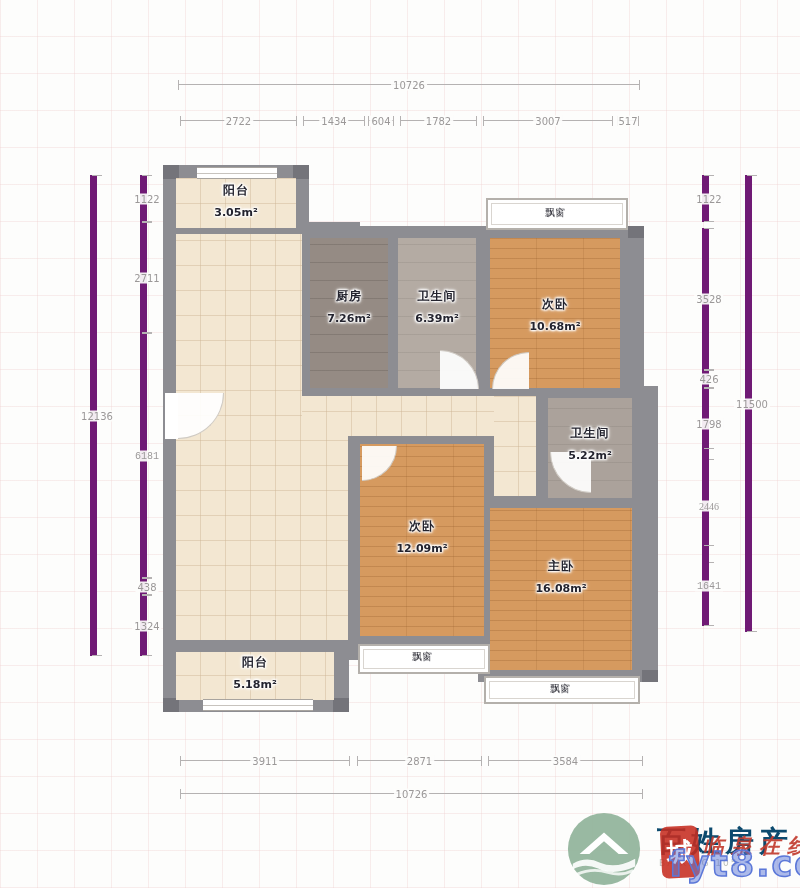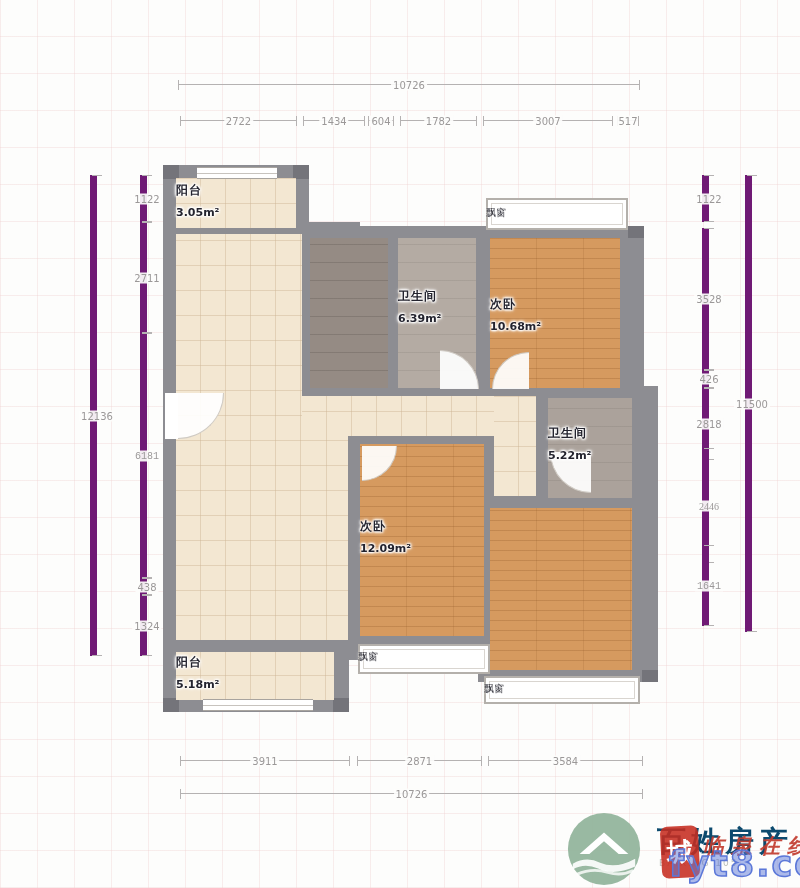--- a/index.html
+++ b/index.html
@@ -29,25 +29,25 @@
     background-image:repeating-linear-gradient(0deg, transparent 0 17px, rgba(80,74,70,.12) 17px 18px);}
   .floor-bath2{background-color:#aba29b;
     background-image:repeating-linear-gradient(0deg, transparent 0 17px, rgba(80,74,70,.12) 17px 18px);}
   
   .bay{position:absolute;background:#fff;border:2px solid #b4b0ab;box-shadow:inset 0 0 0 3px #fff, inset 0 0 0 4px #d9d5d0;z-index:3;}
   .winband{position:absolute;background:#fff;border-top:1px solid #a8a49f;border-bottom:1px solid #a8a49f;z-index:4;
     background-image:linear-gradient(0deg, transparent 45%, #c7c3be 45%, #c7c3be 55%, transparent 55%);}
   .door{position:absolute;background:rgba(255,255,255,.92);border:1px solid #cfcac3;z-index:4;}
   .doorgap{position:absolute;background:#fff;z-index:4;}
   
-  .room-label{position:absolute;color:#23232e;z-index:5;
+  .room-label{position:absolute;text-align:center;color:#23232e;z-index:5;
     text-shadow:-1px -1px 2px #fff,1px -1px 2px #fff,-1px 1px 2px #fff,1px 1px 2px #fff,0 0 5px #fff;}
   .room-label .rname{display:block;font-size:12px;font-weight:bold;letter-spacing:1px;}
   .room-label .rarea{display:block;font-size:11px;font-weight:600;margin-top:7px;}
-  .bay-label{position:absolute;text-align:left;font-size:10px;color:#33333c;z-index:5;
+  .bay-label{position:absolute;text-align:center;font-size:10px;color:#33333c;z-index:5;
     text-shadow:0 0 3px #fff;}
   
   .dimh{position:absolute;height:0;border-top:1px solid #b5b2b2;z-index:1;}
   .dimh::before,.dimh::after{content:"";position:absolute;top:-5px;width:1px;height:10px;background:#b5b2b2;}
   .dimh::before{left:0;} .dimh::after{right:0;}
   .dimv{position:absolute;width:0;border-left:7px solid #701a75;z-index:1;}
   .dimv::before,.dimv::after{content:"";position:absolute;left:-5px;width:10px;height:1px;background:#b5b2b2;}
   .dimv::before{top:0;} .dimv::after{bottom:0;}
   .dlab{position:absolute;left:50%;top:50%;transform:translate(-50%,-50%);
     background:rgba(253,253,252,.92);color:#9b9898;font-size:10px;line-height:11px;
@@ -127,21 +127,21 @@
   <div class="dimv" style="left:702px;top:175px;height:47px;">
       <span class="dlab">1122</span>
     </div>
   <div class="dimv" style="left:702px;top:228px;height:142px;">
       <span class="dlab">3528</span>
     </div>
   <div class="dimv" style="left:702px;top:370px;height:18px;">
       <span class="dlab">426</span>
     </div>
   <div class="dimv" style="left:702px;top:388px;height:72px;">
-      <span class="dlab">2818</span>
+      <span class="dlab">1798</span>
     </div>
   <div class="dimv" style="left:702px;top:448px;height:115px;font-family:Liberation Serif, serif;">
       <span class="dlab">2446</span>
     </div>
   <div class="dimv" style="left:702px;top:545px;height:81px;font-family:Liberation Mono, monospace;">
       <span class="dlab">1641</span>
     </div>
   <div class="dimv" style="left:745px;top:175px;height:457px;">
       <span class="dlab">11500</span>
     </div>
@@ -186,35 +186,43 @@
   <div class="door" style="left:178px;top:393px;width:45px;height:45px;border-radius:0 0 100% 0;border-top:none;border-left:none;"></div>
   <div class="door" style="left:440px;top:350px;width:38px;height:38px;border-radius:0 100% 0 0;border-bottom:none;border-left:none;"></div>
   <div class="door" style="left:492px;top:352px;width:36px;height:36px;border-radius:100% 0 0 0;border-bottom:none;border-right:none;"></div>
   <div class="door" style="left:550px;top:452px;width:40px;height:40px;border-radius:0 0 0 100%;border-top:none;border-right:none;"></div>
   <div class="door" style="left:362px;top:446px;width:34px;height:34px;border-radius:0 0 100% 0;border-top:none;border-left:none;"></div>
 
   <div class="room-label" style="left:176px;top:182px;width:120px;">
     <span class="rname">阳台</span>
     <span class="rarea">3.05m²</span>
   </div>
+  <div class="room-label" style="left:310px;top:288px;width:78px;">
+    <span class="rname">厨房</span>
+    <span class="rarea">7.26m²</span>
+  </div>
   <div class="room-label" style="left:398px;top:288px;width:78px;">
     <span class="rname">卫生间</span>
     <span class="rarea">6.39m²</span>
   </div>
   <div class="room-label" style="left:490px;top:296px;width:130px;">
     <span class="rname">次卧</span>
     <span class="rarea">10.68m²</span>
   </div>
   <div class="room-label" style="left:548px;top:425px;width:84px;">
     <span class="rname">卫生间</span>
     <span class="rarea">5.22m²</span>
   </div>
   <div class="room-label" style="left:360px;top:518px;width:124px;">
     <span class="rname">次卧</span>
     <span class="rarea">12.09m²</span>
+  </div>
+  <div class="room-label" style="left:490px;top:558px;width:142px;">
+    <span class="rname">主卧</span>
+    <span class="rarea">16.08m²</span>
   </div>
   <div class="room-label" style="left:176px;top:654px;width:158px;">
     <span class="rname">阳台</span>
     <span class="rarea">5.18m²</span>
   </div>
 
   <div class="bay-label" style="left:486px;top:206px;width:138px;">飘窗</div>
   <div class="bay-label" style="left:358px;top:650px;width:128px;">飘窗</div>
   <div class="bay-label" style="left:484px;top:682px;width:152px;">飘窗</div>
 

